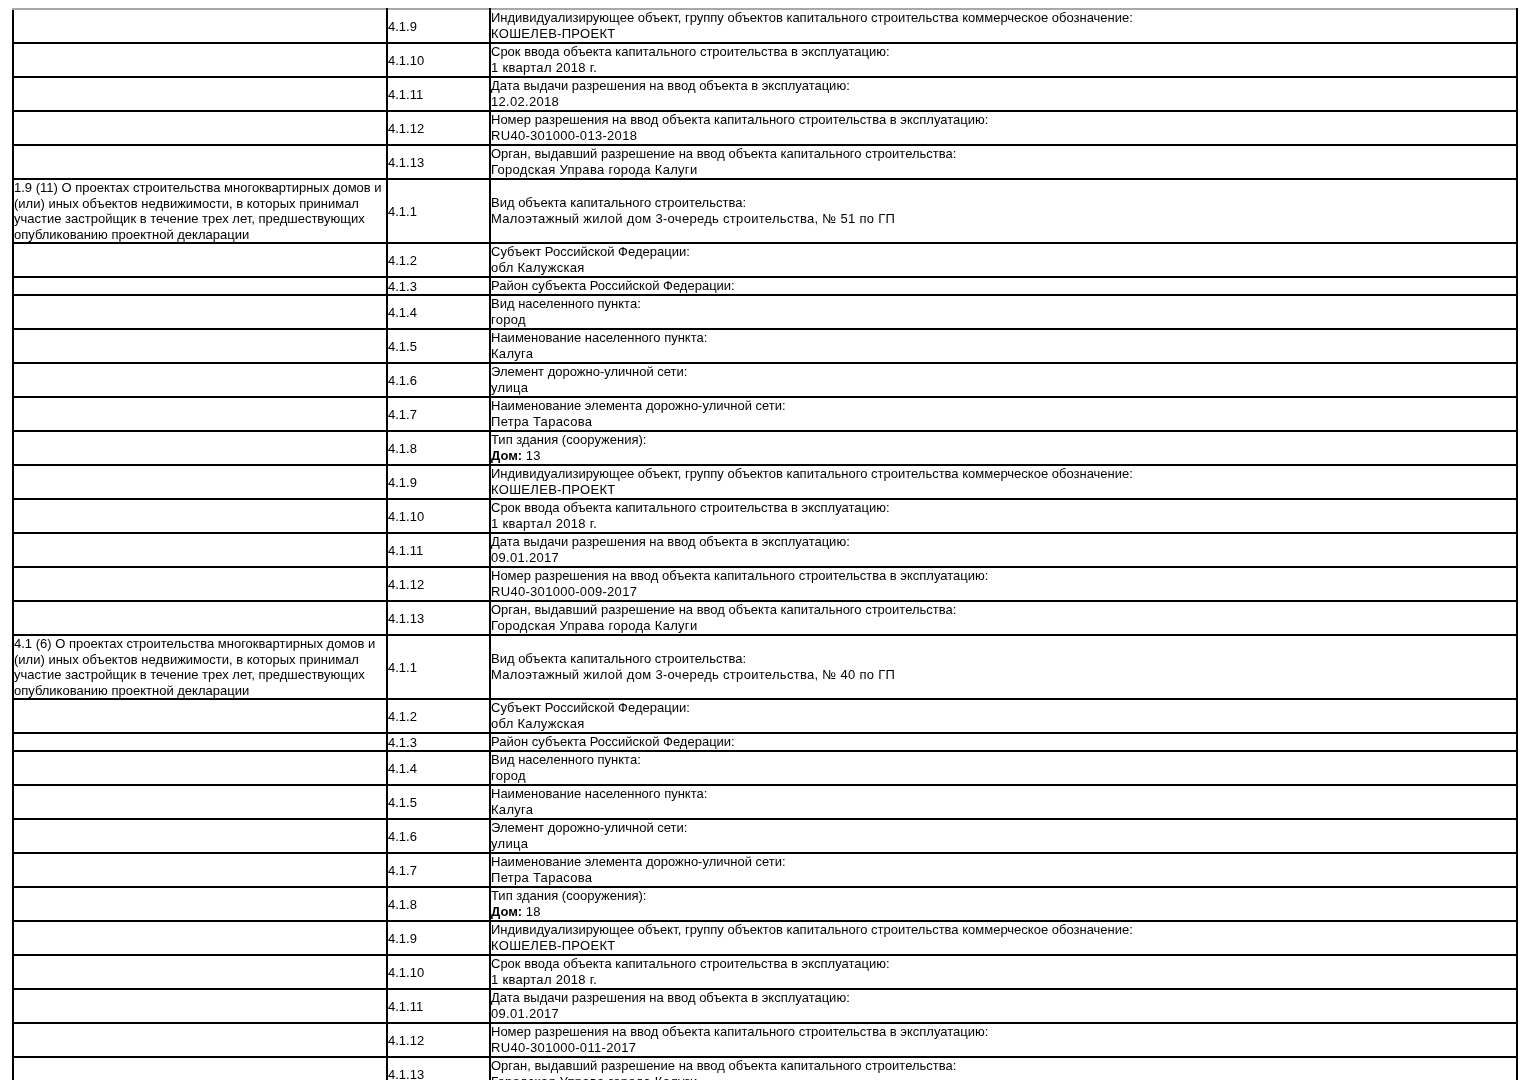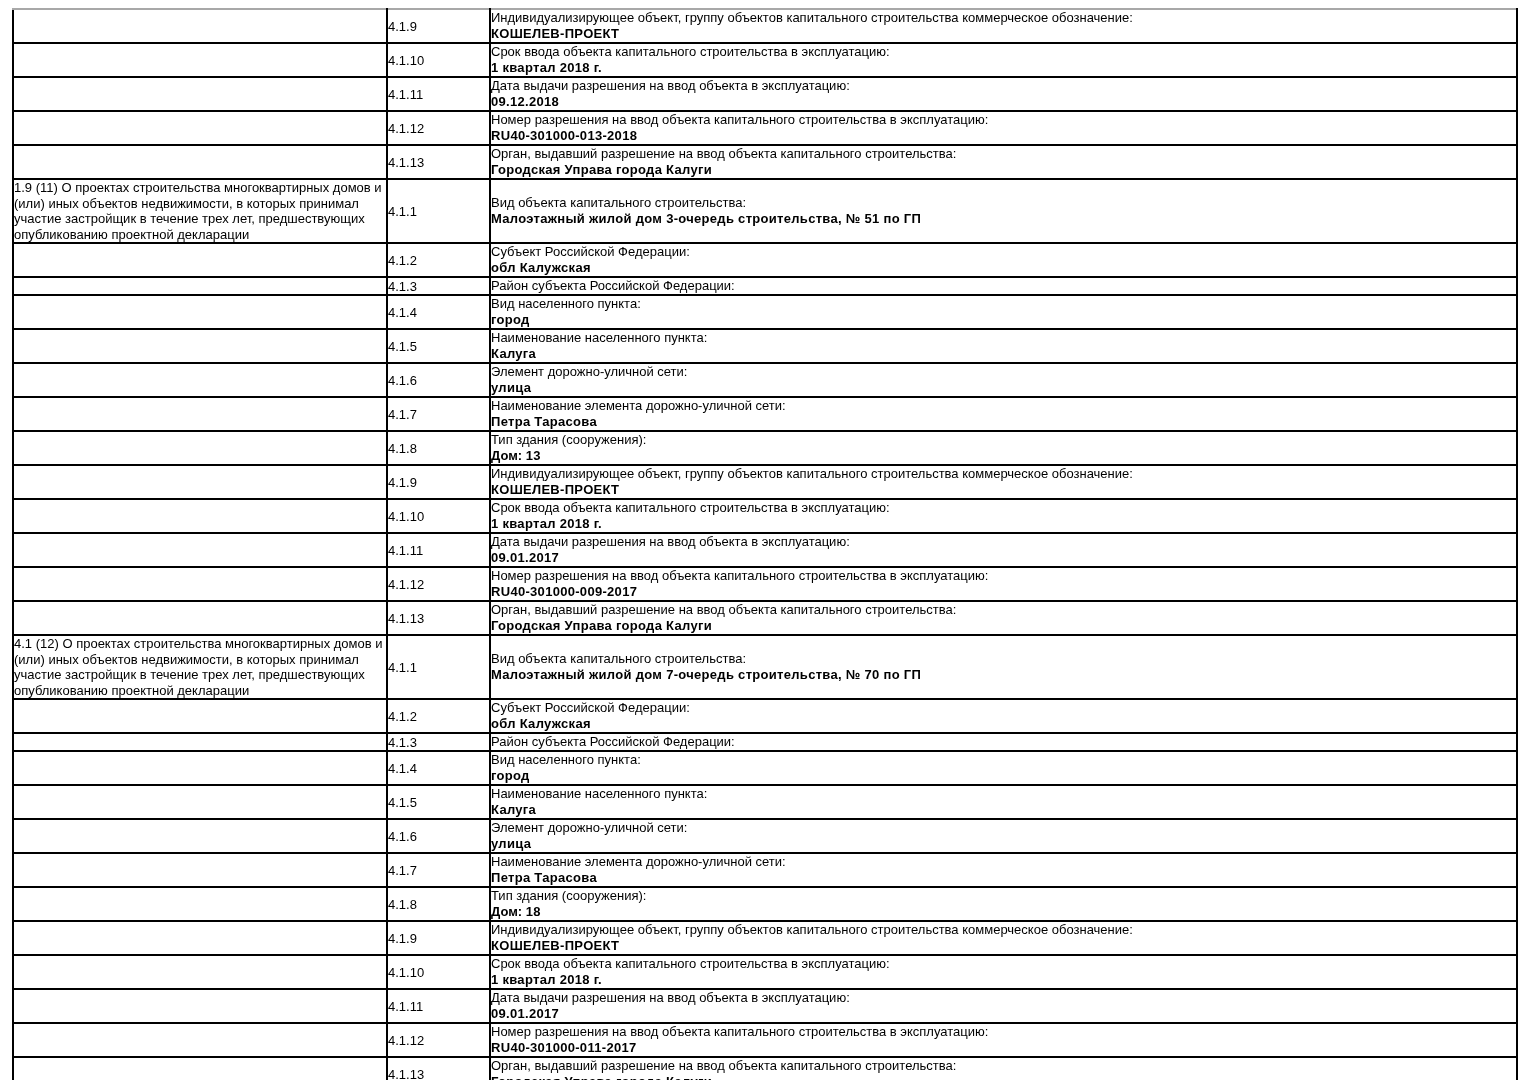--- a/index.html
+++ b/index.html
@@ -52,21 +52,21 @@
   }
   .field-label {
     line-height: 16px;
     white-space: nowrap;
   }
   .field-value {
     line-height: 16px;
     white-space: nowrap;
   }
   .value-prefix { font-weight: bold; }
-  .value-bold   { font-weight: bold; letter-spacing: 0.3px; text-align: center; }
+  .value-bold   { font-weight: normal; letter-spacing: 0.3px; text-align: center; }
 </style>
 </head>
 <body>
 
 <div class="page">
   <table class="decl-table">
     <colgroup>
       <col style="width:374px">
       <col style="width:103px">
       <col style="width:1027px">
@@ -86,21 +86,21 @@
           <td class="content-cell">
             <div class="field-label">Срок ввода объекта капитального строительства в эксплуатацию:</div>
             <div class="field-value"><span class="value-bold">1 квартал 2018 г.</span></div>
           </td>
         </tr>
         <tr class="row-normal">
           <td class="section-cell"></td>
           <td class="item-cell">4.1.11</td>
           <td class="content-cell">
             <div class="field-label">Дата выдачи разрешения на ввод объекта в эксплуатацию:</div>
-            <div class="field-value"><span class="value-bold">09.12.2018</span></div>
+            <div class="field-value"><span class="value-bold">12.02.2018</span></div>
           </td>
         </tr>
         <tr class="row-normal">
           <td class="section-cell"></td>
           <td class="item-cell">4.1.12</td>
           <td class="content-cell">
             <div class="field-label">Номер разрешения на ввод объекта капитального строительства в эксплуатацию:</div>
             <div class="field-value"><span class="value-bold">RU40-301000-013-2018</span></div>
           </td>
         </tr>
@@ -209,25 +209,25 @@
         </tr>
         <tr class="row-normal">
           <td class="section-cell"></td>
           <td class="item-cell">4.1.13</td>
           <td class="content-cell">
             <div class="field-label">Орган, выдавший разрешение на ввод объекта капитального строительства:</div>
             <div class="field-value"><span class="value-bold">Городская Управа города Калуги</span></div>
           </td>
         </tr>
         <tr class="row-tall">
-          <td class="section-cell">4.1 (12) О проектах строительства многоквартирных домов и (или) иных объектов недвижимости, в которых принимал участие застройщик в течение трех лет, предшествующих опубликованию проектной декларации</td>
+          <td class="section-cell">4.1 (6) О проектах строительства многоквартирных домов и (или) иных объектов недвижимости, в которых принимал участие застройщик в течение трех лет, предшествующих опубликованию проектной декларации</td>
           <td class="item-cell">4.1.1</td>
           <td class="content-cell">
             <div class="field-label">Вид объекта капитального строительства:</div>
-            <div class="field-value"><span class="value-bold">Малоэтажный жилой дом 7-очередь строительства, № 70 по ГП</span></div>
+            <div class="field-value"><span class="value-bold">Малоэтажный жилой дом 3-очередь строительства, № 40 по ГП</span></div>
           </td>
         </tr>
         <tr class="row-normal">
           <td class="section-cell"></td>
           <td class="item-cell">4.1.2</td>
           <td class="content-cell">
             <div class="field-label">Субъект Российской Федерации:</div>
             <div class="field-value"><span class="value-bold">обл Калужская</span></div>
           </td>
         </tr>

